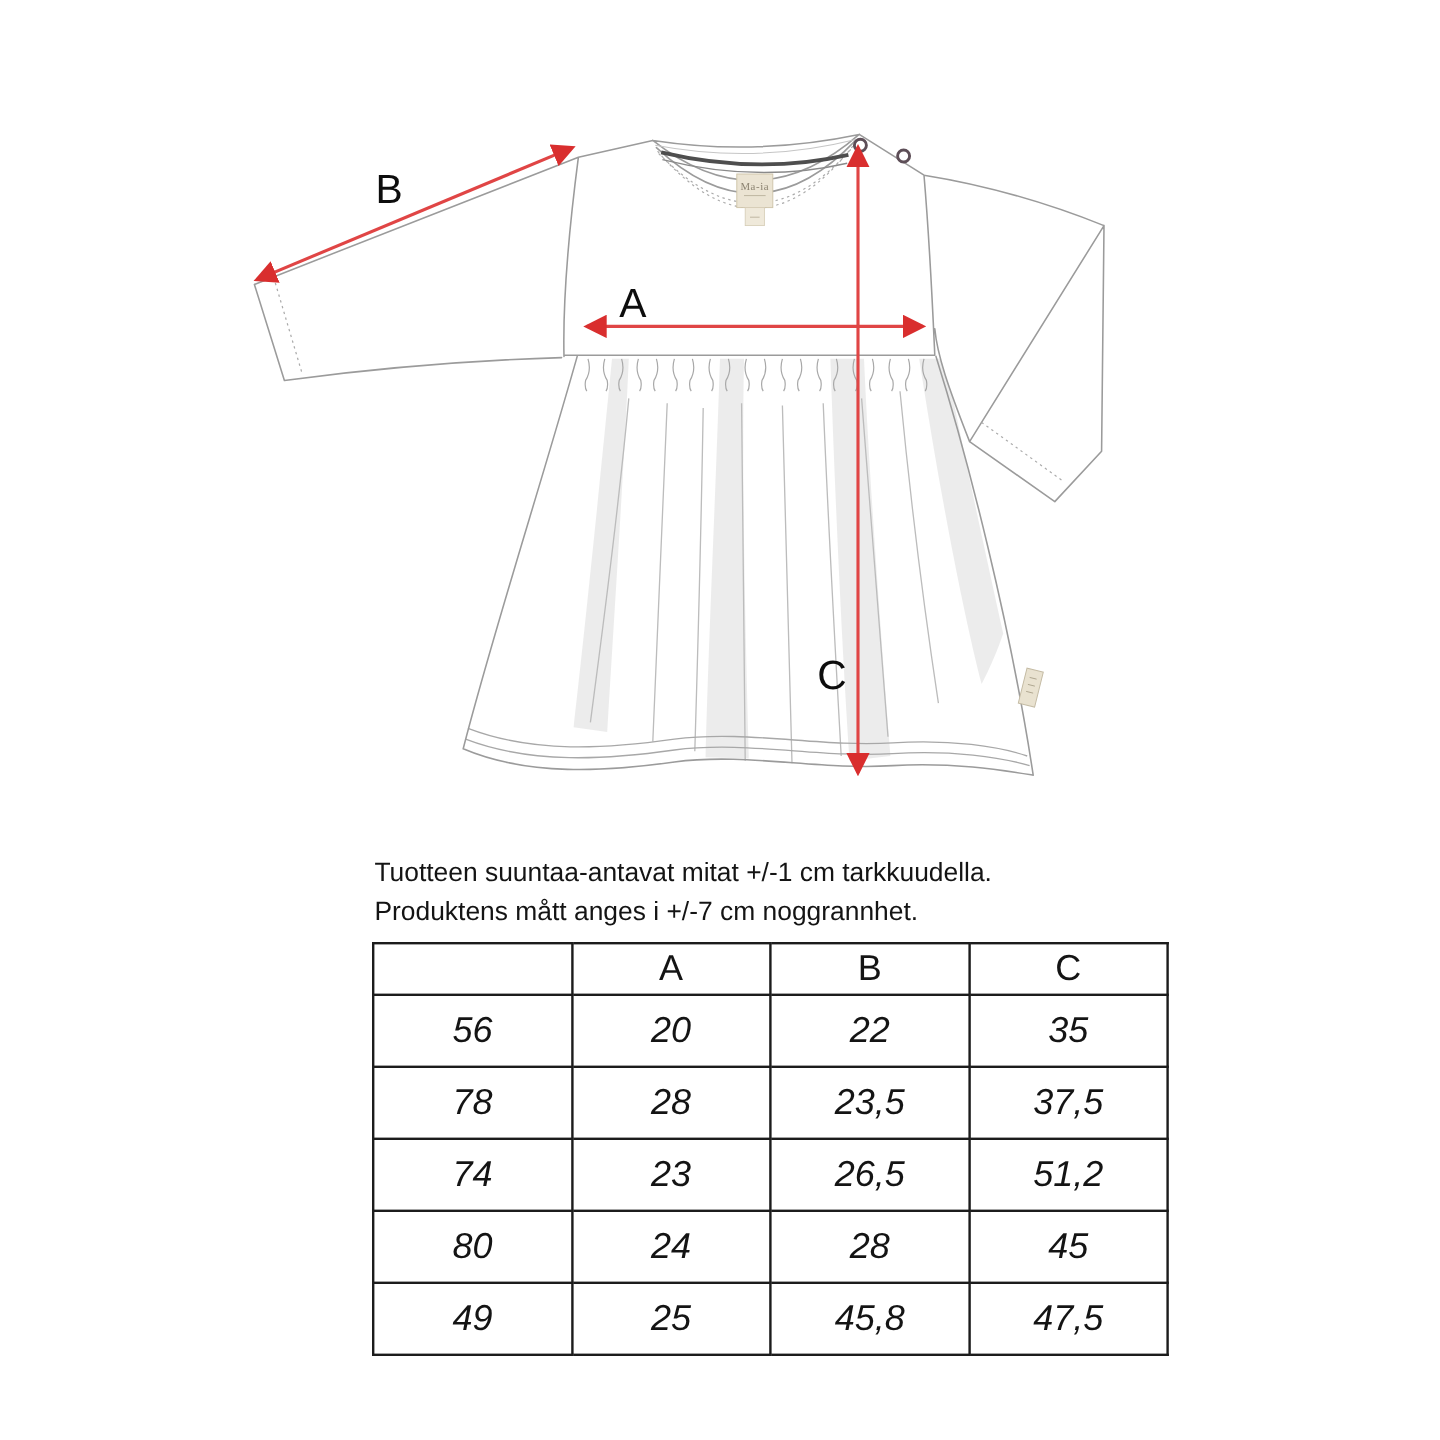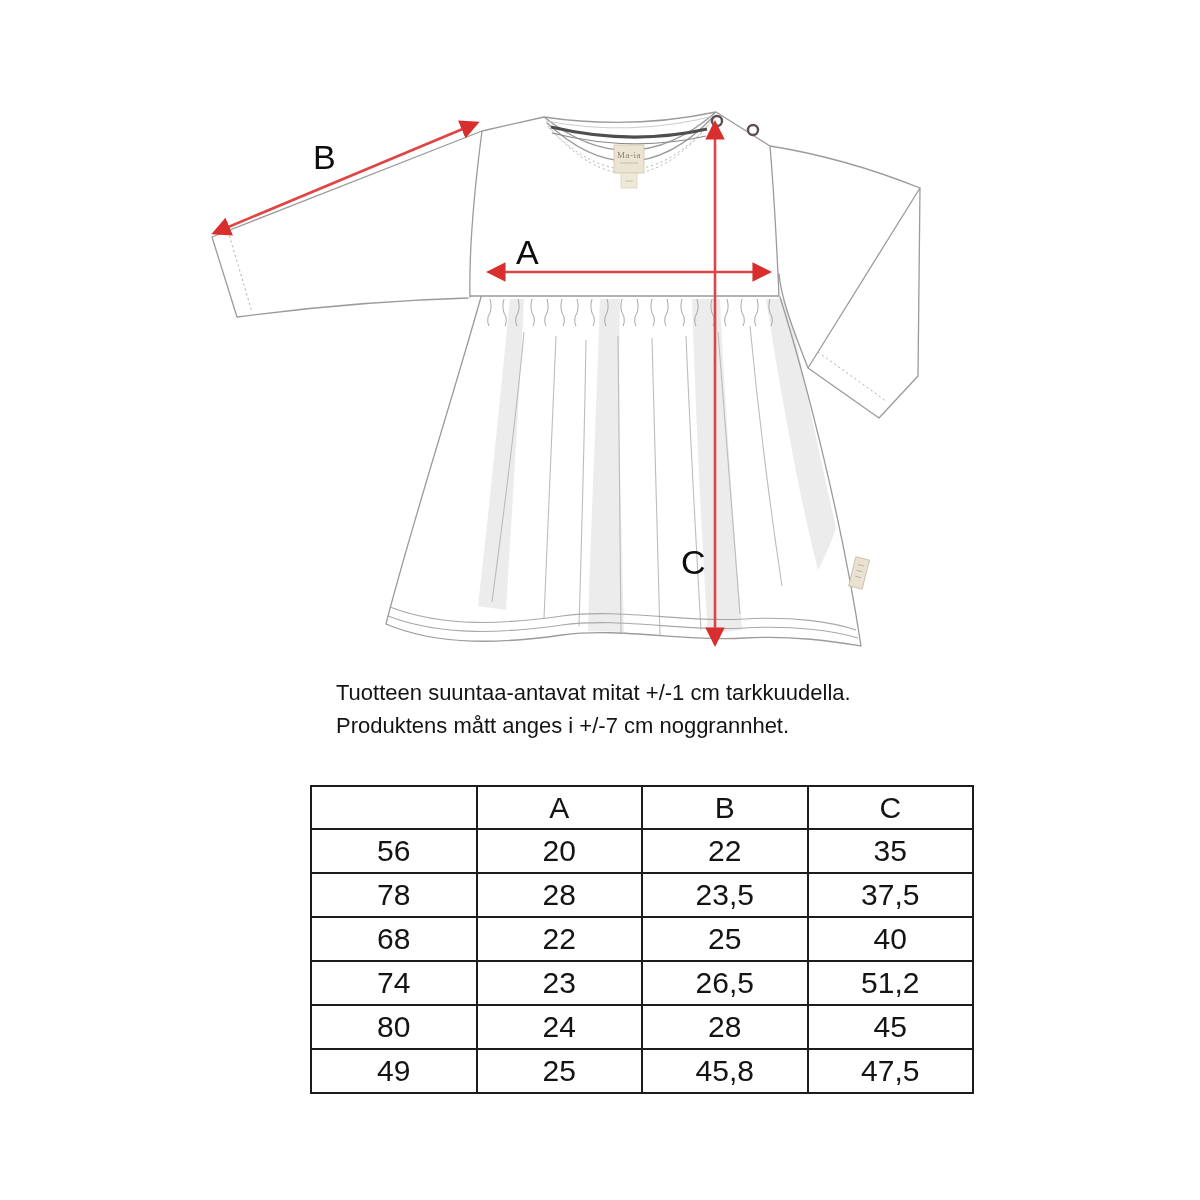--- a/index.html
+++ b/index.html
@@ -4,34 +4,34 @@
 <style>
   html,body{margin:0;padding:0;}
   body{
     width:1200px;height:1200px;position:relative;background:#ffffff;
     font-family:"Liberation Sans", sans-serif;color:#141414;overflow:hidden;
   }
   #drawing{position:absolute;left:0;top:0;}
   .svg-label{font-family:"Liberation Sans", sans-serif;font-size:34px;fill:#0d0d0d;}
   .brand-text{font-family:"Liberation Serif", serif;font-size:9px;fill:#8b8270;letter-spacing:.5px;}
   #notes{
-    position:absolute;left:312px;top:676px;width:660px;
-    font-size:22px;line-height:33px;white-space:nowrap;margin-left:24px;
+    position:absolute;left:312px;top:710px;width:660px;
+    font-size:22px;line-height:33px;white-space:nowrap;
   }
   #notes p{margin:0;padding:0;}
   #size-table{
     position:absolute;left:310px;top:785px;width:664px;height:308px;
     border-collapse:collapse;table-layout:fixed;
   }
   #size-table td,#size-table th{
     border:2px solid #1c1c1c;text-align:center;vertical-align:middle;
     font-size:30px;font-weight:400;padding:0;
   }
   #size-table tr.hdr{height:43px;}
-  #size-table tr.row{height:44px;}
+  #size-table tr.row{height:60px;font-style:italic;}
 </style>
 </head>
 <body>
 
 <svg id="drawing" width="1200" height="700" viewBox="0 0 1200 700" aria-hidden="true">
   <defs>
     <marker id="ah" viewBox="0 0 10 10" refX="8.5" refY="5" markerWidth="7.5" markerHeight="7.5" orient="auto-start-reverse">
       <path d="M0,0 L10,5 L0,10 Z" fill="#d92e2e"></path>
     </marker>
   </defs>
@@ -150,26 +150,20 @@
       <td>22</td>
       <td>35</td>
     </tr>
     <tr class="row">
       <td>78</td>
       <td>28</td>
       <td>23,5</td>
       <td>37,5</td>
     </tr>
     <tr class="row">
-      <td>68</td>
-      <td>22</td>
-      <td>25</td>
-      <td>40</td>
-    </tr>
-    <tr class="row">
       <td>74</td>
       <td>23</td>
       <td>26,5</td>
       <td>51,2</td>
     </tr>
     <tr class="row">
       <td>80</td>
       <td>24</td>
       <td>28</td>
       <td>45</td>

